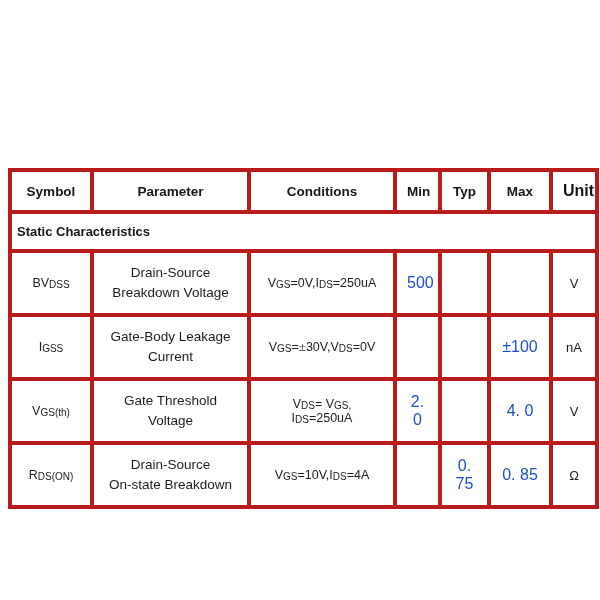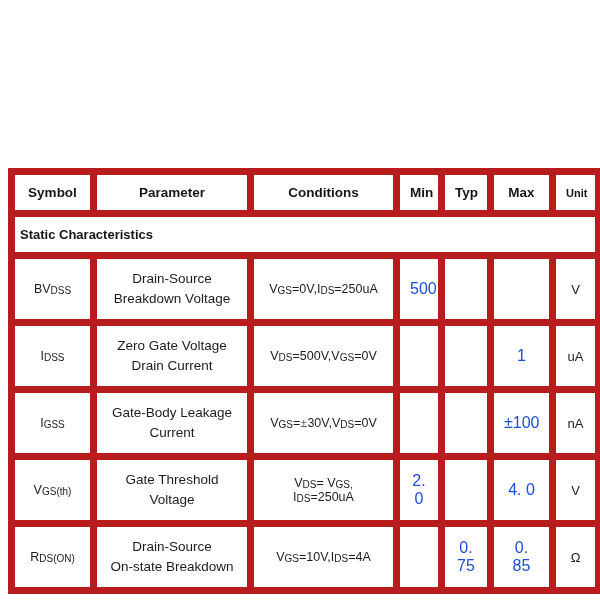--- a/index.html
+++ b/index.html
@@ -12,38 +12,38 @@
   .page { position: relative; width: 600px; height: 600px; background: #ffffff; overflow: hidden; }
 
   table.spec {
     position: absolute;
     left: 8px; top: 168px;
     width: 588px;
     border-collapse: collapse;
     table-layout: fixed;
   }
   .spec td, .spec th {
-    border: 7px solid #b91c1c;
+    border: 4px solid #b91c1c;
     padding: 10px;
     text-align: center;
     vertical-align: middle;
     overflow: hidden;
   }
   tr.header-row  { height: 23px; }
   tr.section-row { height: 23px; }
   tr.data-row    { height: 44px; }
   tr.data-row.first { height: 43px; }
   tr.data-row.last  { height: 42px; }
 
   .spec th {
     font-weight: bold;
     font-size: 13.5px;
     color: #161616;
   }
-  .spec th.unit-h { font-size: 11px; }
+  .spec th.unit-h { font-size: 16px; }
 
   .section-cell {
     text-align: left !important;
     padding-left: 5px !important;
     font-weight: bold;
     font-size: 13px;
     color: #161616;
   }
 
   .sym  { font-size: 12.5px; }
@@ -103,32 +103,20 @@
         <div>Drain-Source</div>
         <div>Breakdown Voltage</div>
       </td>
       <td class="cond"><span>V</span><span class="sb">GS</span><span>=0V,I</span><span class="sb">DS</span><span>=250uA</span></td>
       <td class="num">500</td>
       <td class="num"></td>
       <td class="num"></td>
       <td class="unit">V</td>
     </tr>
 
-    <tr class="data-row">
-      <td class="sym"><span>I</span><span class="sb">DSS</span></td>
-      <td class="param">
-        <div>Zero Gate Voltage</div>
-        <div>Drain Current</div>
-      </td>
-      <td class="cond"><span>V</span><span class="sb">DS</span><span>=500V,V</span><span class="sb">GS</span><span>=0V</span></td>
-      <td class="num"></td>
-      <td class="num"></td>
-      <td class="num">1</td>
-      <td class="unit">uA</td>
-    </tr>
 
     <tr class="data-row">
       <td class="sym"><span>I</span><span class="sb">GSS</span></td>
       <td class="param">
         <div>Gate-Body Leakage</div>
         <div>Current</div>
       </td>
       <td class="cond"><span>V</span><span class="sb">GS</span><span>=</span><span class="pm">±</span><span>30V,V</span><span class="sb">DS</span><span>=0V</span></td>
       <td class="num"></td>
       <td class="num"></td>

